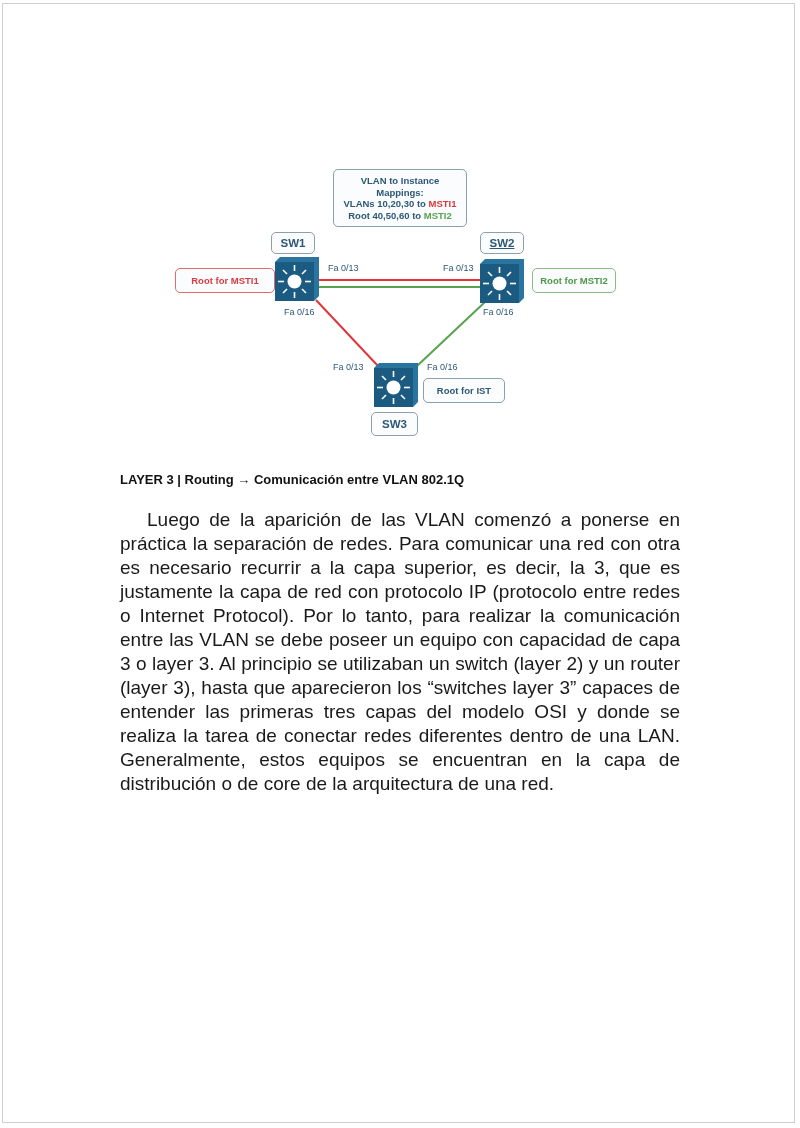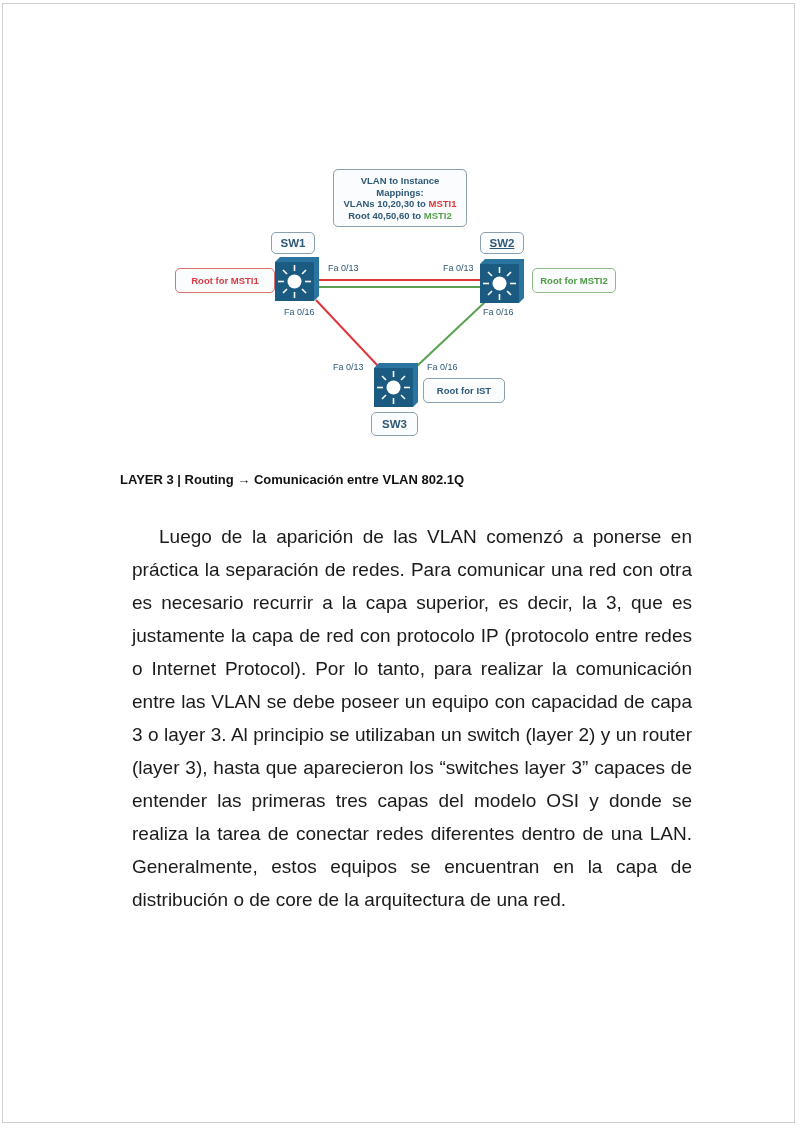--- a/index.html
+++ b/index.html
@@ -11,21 +11,21 @@
   .mapping-box { left: 333px; top: 169px; width: 134px; height: 58px; font-size: 9.5px; line-height: 11.5px; flex-direction: column; }
   .mapping-box .red { color: #e0353a; }
   .mapping-box .green { color: #5aa152; text-align: center; }
   .sw-name { font-size: 11.5px; width: 44px; height: 22px; }
   .root-box { font-size: 9.5px; height: 25px; }
   .root-red { border-color: #e06c70; color: #d83b42; }
   .root-green { border-color: #8cbc84; color: #4c9a45; }
   .port { position: absolute; font-size: 9px; font-weight: normal; color: #2d5877; white-space: nowrap; }
   .switch-icon { position: absolute; width: 44px; height: 44px; }
   .caption { position: absolute; left: 120px; top: 459px; font-size: 13px; font-weight: bold; color: #111; white-space: nowrap; margin-top: 13px; }
-  .body-text { position: absolute; left: 120px; top: 508px; width: 560px; font-size: 19px; line-height: 33px; color: #1a1a1a; text-align: justify; text-indent: 27px; margin: 12px; }
+  .body-text { position: absolute; left: 120px; top: 508px; width: 560px; font-size: 19px; line-height: 24px; color: #1a1a1a; text-align: justify; text-indent: 27px; margin: 0; }
 </style>
 </head>
 <body>
 
 <div class="page-border"></div>
 
 <div class="diagram">
   <svg width="800" height="460">
     <line x1="318" y1="280" x2="481" y2="280" stroke="#e0353a" stroke-width="2"></line>
     <line x1="318" y1="287" x2="481" y2="287" stroke="#5aa152" stroke-width="2"></line>

